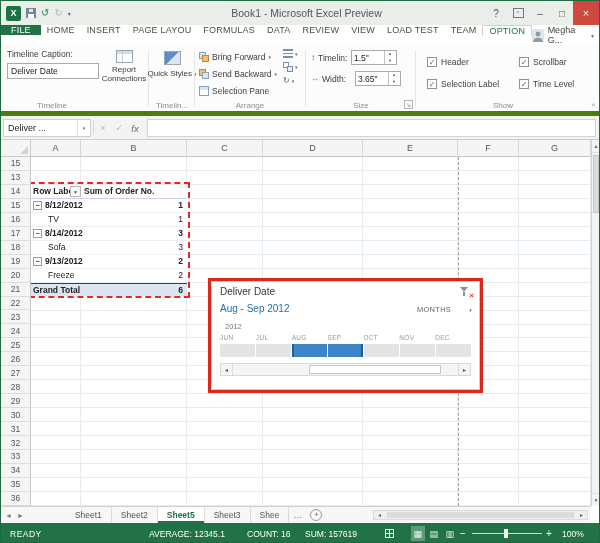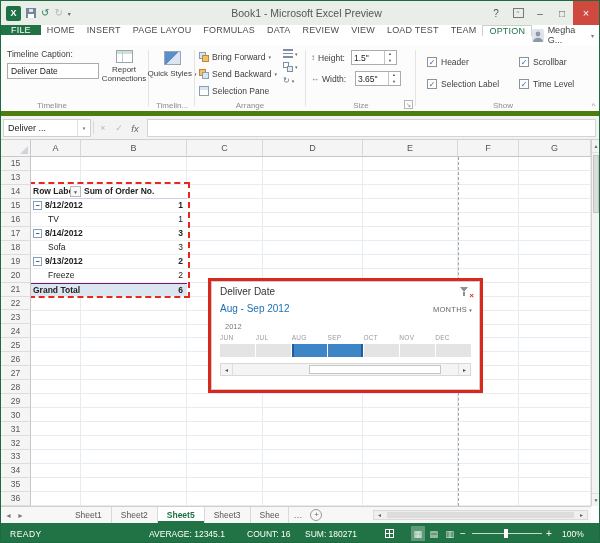--- a/index.html
+++ b/index.html
@@ -111,21 +111,21 @@
 
 
 .timeline{position:absolute;left:207px;top:138px;width:275px;height:115px;border:3px solid #da291c;background:#fff;z-index:6}
 .tl-inner{position:absolute;inset:0;border:1px solid #cdcdcd}
 .tl-title{position:absolute;left:8px;top:4px;font-size:10px;color:#333}
 .tl-clear{position:absolute;right:5px;top:4px;width:15px;height:13px}
 .funnel{position:absolute;left:1px;top:1px;width:0;height:0;border-left:4px solid transparent;border-right:4px solid transparent;border-top:5px solid #8f8f8f}
 .fstem{position:absolute;left:4px;top:6px;width:2px;height:4px;background:#8f8f8f}
 .clearx{position:absolute;right:0;bottom:-1px;font-size:8px;font-weight:bold;color:#c43b2f;line-height:1}
 .tl-range{position:absolute;left:8px;top:21px;font-size:10px;color:#1f6fb2}
-.tl-period{position:absolute;right:7px;top:23px;font-size:7.5px;color:#666;display:flex;align-items:center;gap:2px;letter-spacing:.3px}
+.tl-period{position:absolute;right:7px;top:23px;font-size:7.5px;color:#666;display:flex;align-items:center;gap:18px;letter-spacing:.3px}
 .tl-year{position:absolute;left:13px;top:40px;font-size:7.5px;color:#777}
 .tl-months{position:absolute;left:8px;right:8px;top:52px;display:flex}
 .tml{flex:1;font-size:6.5px;color:#999;letter-spacing:.3px}
 .tl-track{position:absolute;left:8px;right:8px;top:62px;height:13px;display:flex;gap:1px}
 .tcell{flex:1;background:#e4e4e4}
 .tcell.sel{background:#3d85c6}
 .tcell.sel-first{box-shadow:inset 2px 0 0 #1d5d9b}
 .tcell.sel-last{box-shadow:inset -2px 0 0 #1d5d9b}
 .tl-scroll{position:absolute;left:8px;right:8px;top:81px;height:13px;background:#f4f4f4;border:1px solid #d8d8d8}
 .tsarrow{position:absolute;top:0;bottom:0;width:12px;display:flex;align-items:center;justify-content:center;font-size:5px;color:#555}
@@ -272,21 +272,21 @@
             <span class="dd">▾</span>
           </span>
       </div>
       <div class="glabel">Arrange</div>
     </div>
     <div class="gsep" style="left:304px"></div>
 
     <div class="rgroup" style="left:306px;width:108px">
       <div class="size-row" style="top:5px">
         <span class="size-ic">↕</span>
-        <span class="size-lab">Height:</span>
+        <span class="size-lab">Timelin:</span>
         <span class="spin">
           <input value="1.5&quot;" style="">
           <span class="spinb">
               <span>▲</span>
               <span>▼</span>
             </span>
         </span>
       </div>
       <div class="size-row" style="top:26px">
         <span class="size-ic">↔</span>
@@ -538,21 +538,21 @@
       <span class="hsarrow left">◄</span>
       <span class="hsthumb"></span>
       <span class="hsarrow right">►</span>
     </div>
   </div>
 
   <div class="statusbar">
     <div class="sb" style="left:9px;letter-spacing:.5px">READY</div>
     <div class="sb" style="left:148px">AVERAGE: 12345.1</div>
     <div class="sb" style="left:246px">COUNT: 16</div>
-    <div class="sb" style="left:304px">SUM: 180271</div>
+    <div class="sb" style="left:304px">SUM: 157619</div>
     <div class="sb" style="left:384px">
         <span class="sb-gridico"></span>
       </div>
     <div class="sb-views">
       <span class="sbv on">▦</span>
       <span class="sbv">▤</span>
       <span class="sbv">▥</span>
     </div>
     <div class="sb" style="left:459px;font-size:10px">−</div>
     <div class="sb-track"></div>

